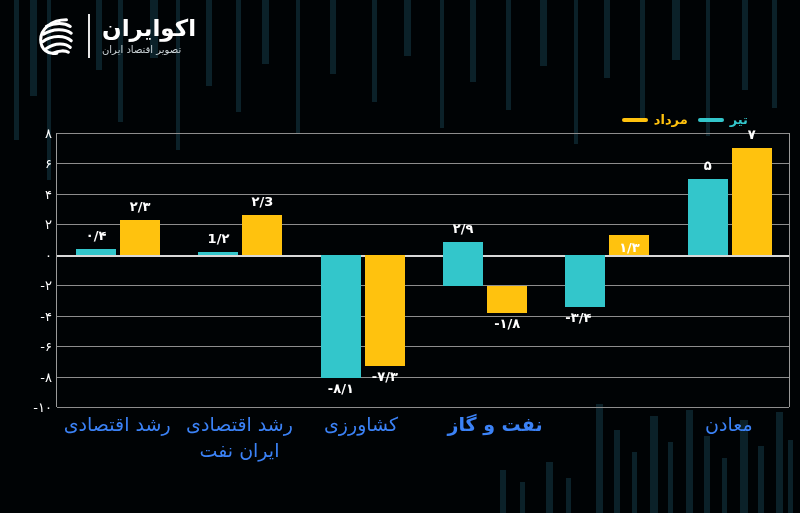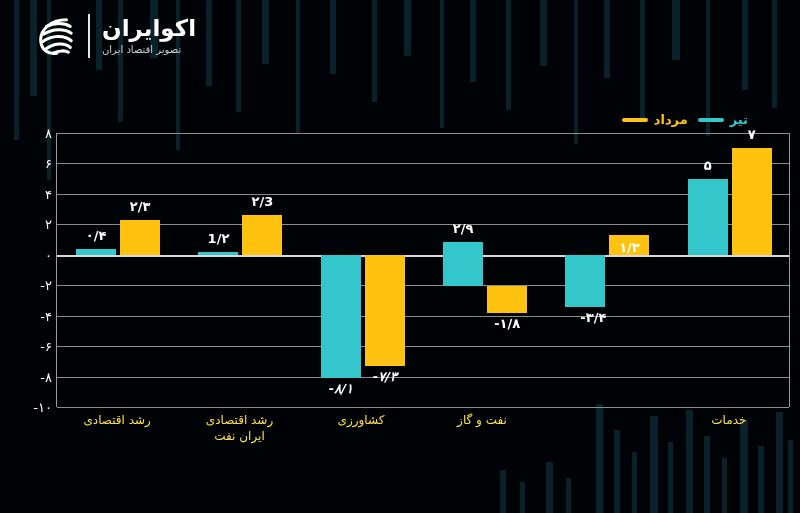--- a/index.html
+++ b/index.html
@@ -201,22 +201,22 @@
     left: 56px;
     top: 412px;
     width: 734px;
     height: 60px;
   }
   .xlabel {
     position: absolute;
     top: 0;
     width: 120px;
     text-align: center;
-    font-size: 12px;
-    color: #fde047;
+    font-size: 19px;
+    color: #3b82f6;
     line-height: 1.35;
     direction: rtl;
   }
 </style>
 </head>
 <body>
 
 <div id="bg-texture">
     <div class="tex-bar" style="left: 14px; top: 0px; width: 5px; height: 140px;"></div>
     <div class="tex-bar" style="left: 30px; top: 0px; width: 7px; height: 96px;"></div>
@@ -316,35 +316,35 @@
           <div class="bar-label" style="left: 9.16667px; top: 94.6889px;">۰/۴</div>
           <div class="bar yellow" style="left: 63.1667px; top: 86.7667px; height: 35.0111px;"></div>
           <div class="bar-label" style="left: 53.1667px; top: 65.7667px;">۲/۳</div>
         </div>
         <div class="bar-group" style="left: 122.333px; width: 122.333px;">
           <div class="bar cyan" style="left: 19.1667px; top: 118.733px; height: 3.04444px;"></div>
           <div class="bar-label" style="left: 9.16667px; top: 97.7333px;">1/۲</div>
           <div class="bar yellow" style="left: 63.1667px; top: 82.2px; height: 39.5778px;"></div>
           <div class="bar-label" style="left: 53.1667px; top: 61.2px;">۲/3</div>
         </div>
-        <div class="bar-group" style="left: 244.667px; width: 122.333px; font-style: italic;">
+        <div class="bar-group" style="left: 244.667px; width: 122.333px;">
           <div class="bar cyan" style="left: 19.1667px; top: 121.778px; height: 123.3px;"></div>
           <div class="bar-label" style="left: 9.16667px; top: 248.078px;">-۸/۱</div>
           <div class="bar yellow" style="left: 63.1667px; top: 121.778px; height: 111.122px;"></div>
           <div class="bar-label" style="left: 53.1667px; top: 235.9px;">-۷/۳</div>
         </div>
         <div class="bar-group" style="left: 367px; width: 122.333px; margin-top: 31px;">
           <div class="bar cyan" style="left: 19.1667px; top: 77.6333px; height: 44.1444px;"></div>
           <div class="bar-label" style="left: 9.16667px; top: 56.6333px;">۲/۹</div>
           <div class="bar yellow" style="left: 63.1667px; top: 121.778px; height: 27.4px;"></div>
           <div class="bar-label" style="left: 53.1667px; top: 152.178px;">-۱/۸</div>
         </div>
         <div class="bar-group" style="left: 489.333px; width: 122.333px;">
           <div class="bar cyan" style="left: 19.1667px; top: 121.778px; height: 51.7556px;"></div>
-          <div class="bar-label" style="left: 17px; top: 176.533px;">-۳/۴</div>
+          <div class="bar-label" style="left: 2px; top: 176.533px;">-۳/۴</div>
           <div class="bar yellow" style="left: 63.1667px; top: 101.989px; height: 19.7889px;"></div>
           <div class="bar-label" style="left: 53.1667px; top: 71px; margin-top: 36px;">۱/۳</div>
         </div>
         <div class="bar-group" style="left: 611.667px; width: 122.333px;">
           <div class="bar cyan" style="left: 19.1667px; top: 45.6667px; height: 76.1111px;"></div>
           <div class="bar-label" style="left: 9.16667px; top: 24.6667px;">۵</div>
           <div class="bar yellow" style="left: 63.1667px; top: 15.2222px; height: 106.556px;"></div>
           <div class="bar-label" style="left: 53.1667px; top: -5.77778px;">۷</div>
         </div>
       </div>
@@ -365,20 +365,20 @@
       <div class="xlabel" style="left: 1.16667px;">
         <div>رشد اقتصادی</div>
       </div>
       <div class="xlabel" style="left: 123.5px;">
         <div>رشد اقتصادی</div>
         <div>ایران نفت</div>
       </div>
       <div class="xlabel" style="left: 245px;">
         <div>کشاورزی</div>
       </div>
-      <div class="xlabel" style="left: 366px;">
+      <div class="xlabel" style="left: 379px; font-weight: bold;">
         <div>نفت و گاز</div>
       </div>
       <div class="xlabel" style="left: 612.833px;">
-        <div>خدمات</div>
+        <div>معادن</div>
       </div>
     </div>
 </div>
 
 </body></html>

